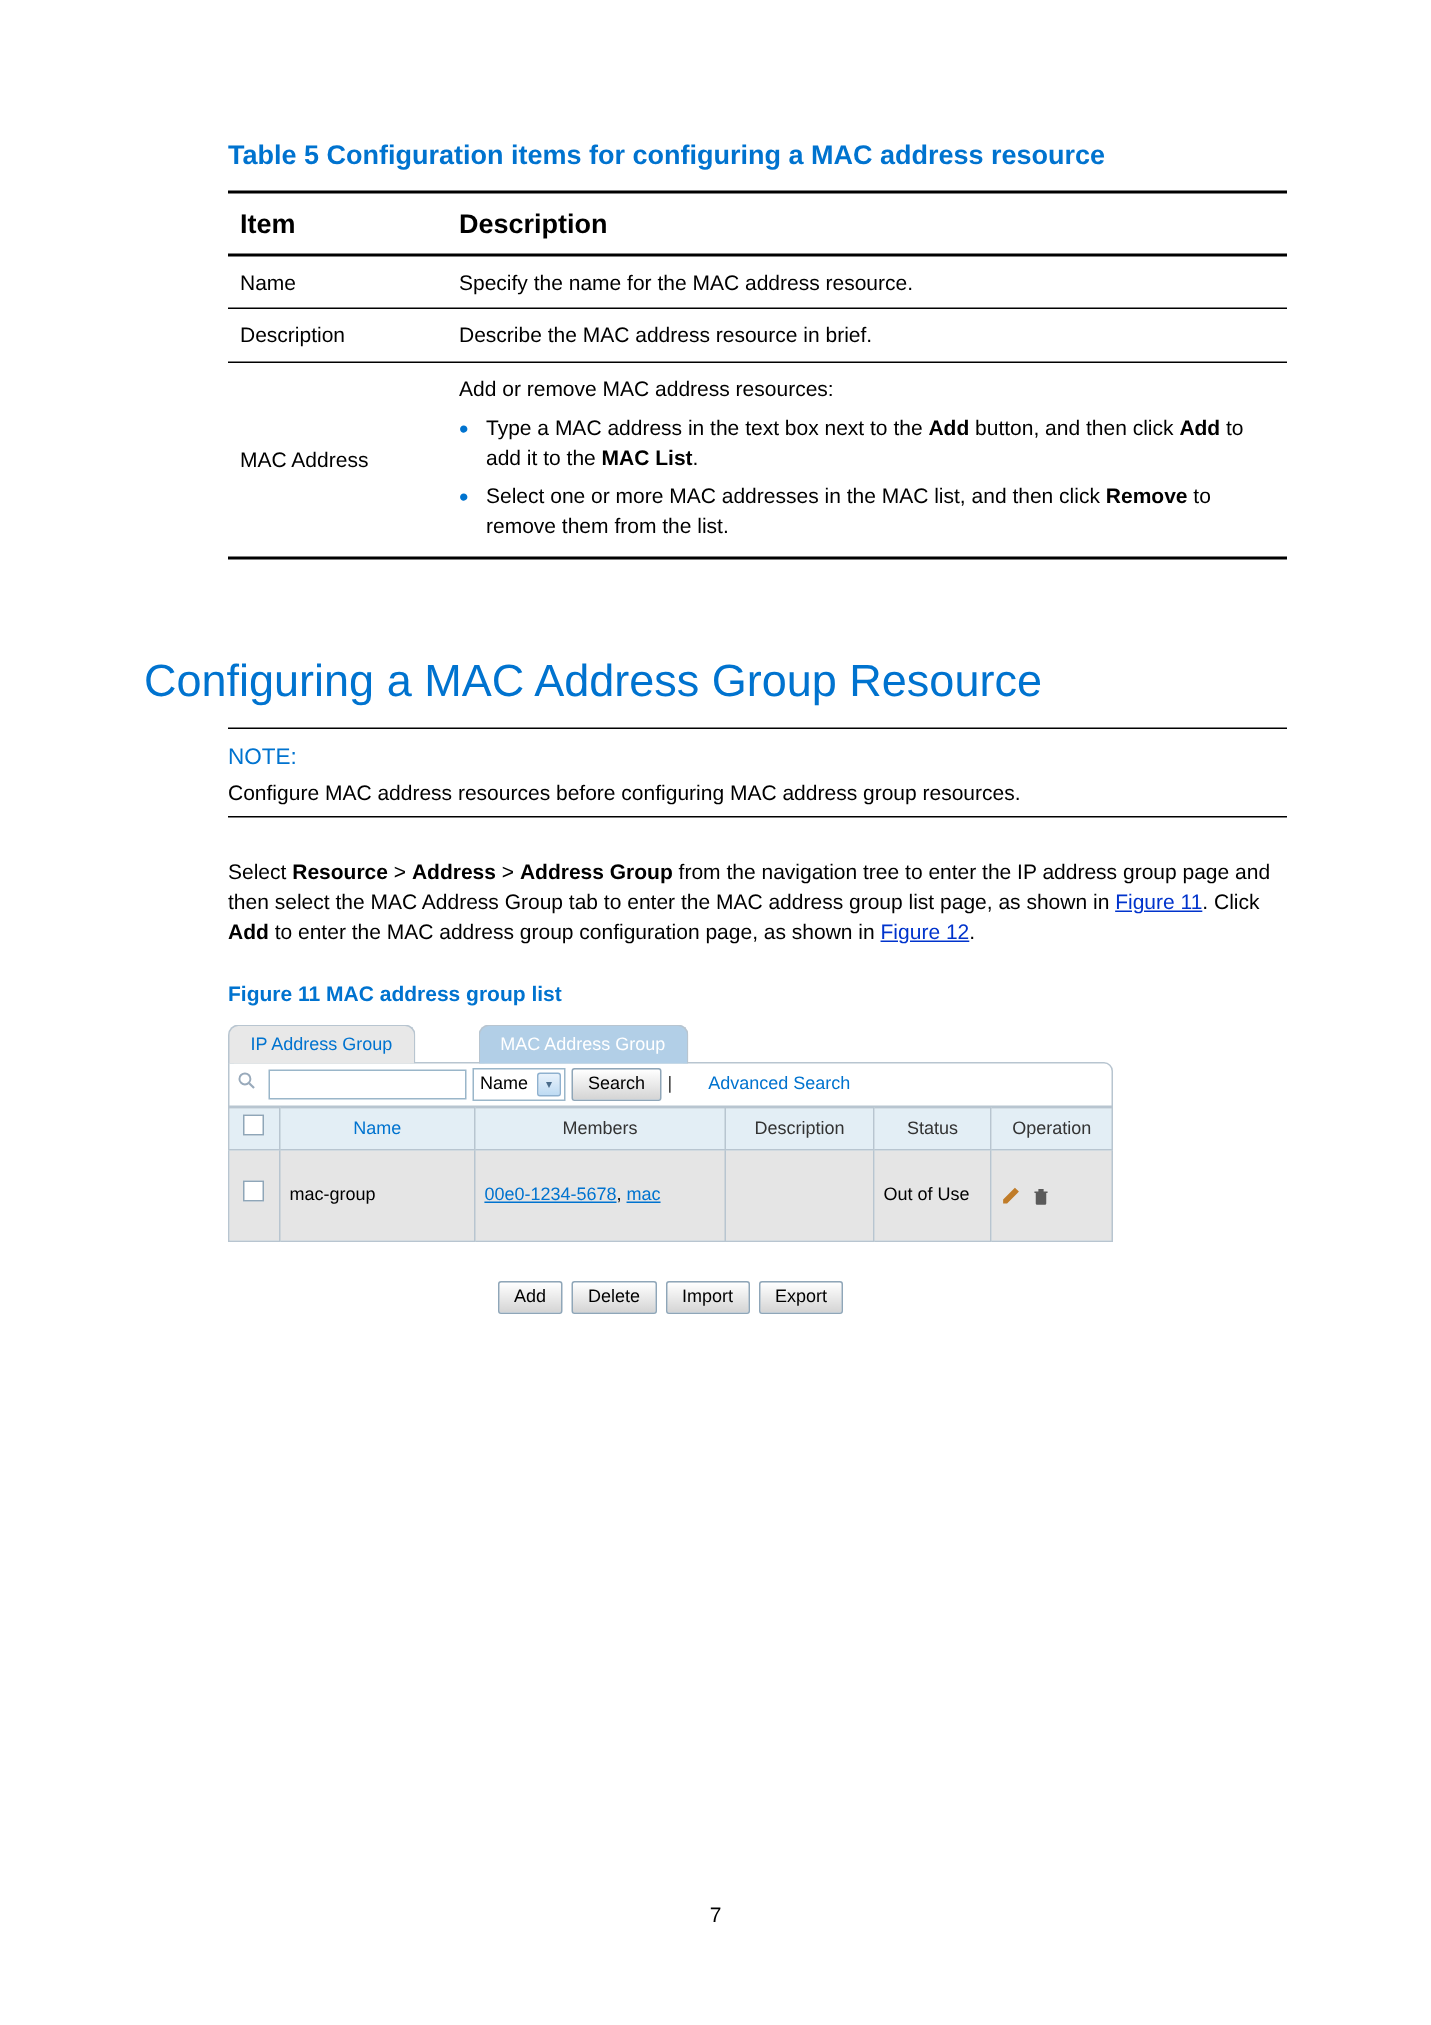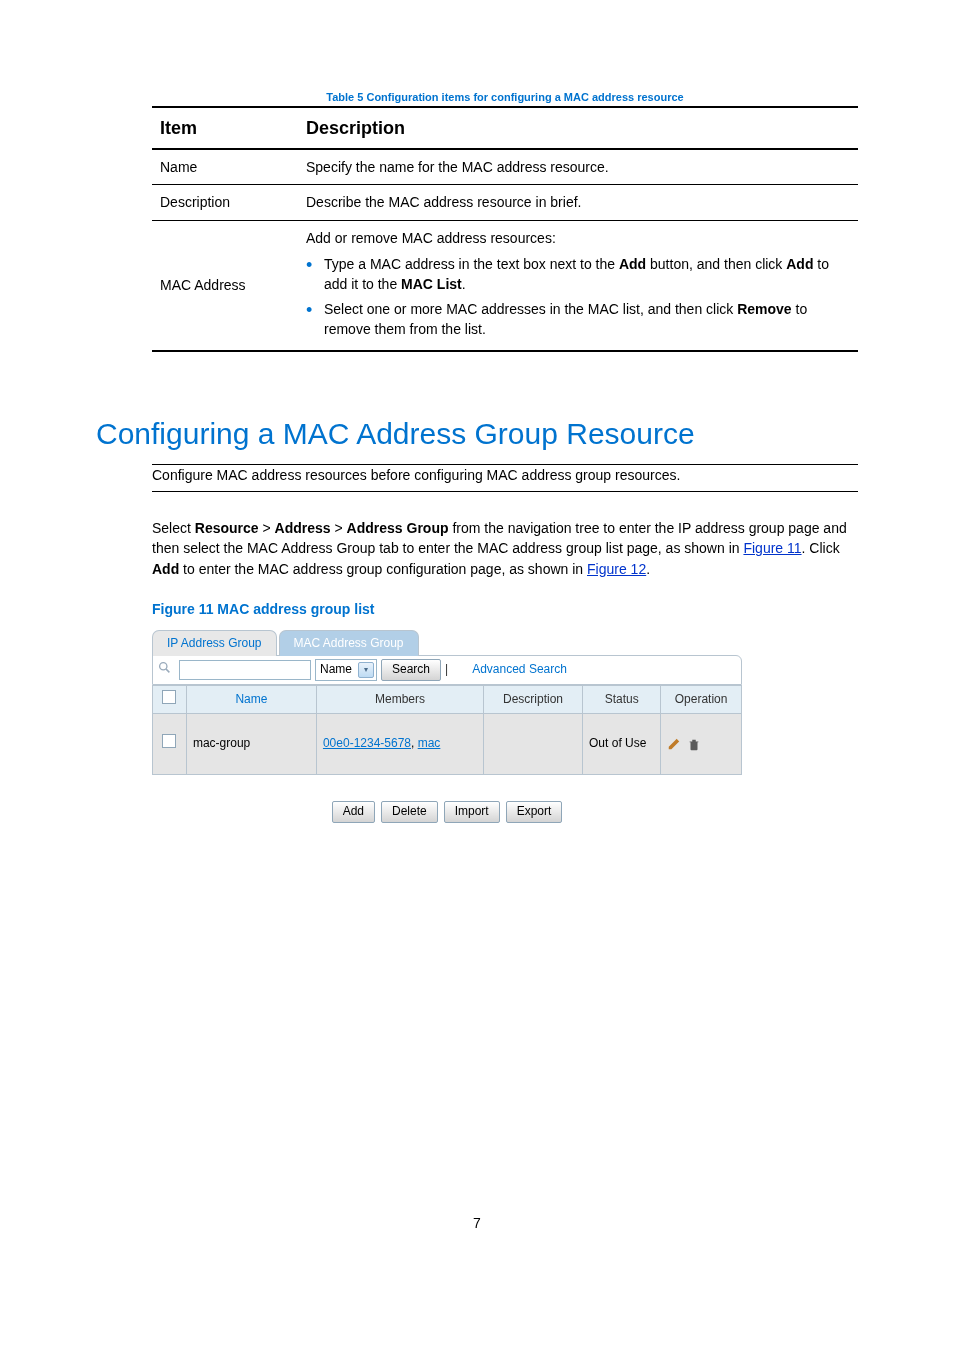--- a/index.html
+++ b/index.html
@@ -22,23 +22,22 @@
     color:#000;
     font-size:14px;
     line-height:1.45;
   }
   .page{
     padding:90px 96px 40px 96px;
   }
   .tbl-caption{
     color:var(--blue);
     font-weight:bold;
-    font-size:11px;
-    margin:0 0 0 56px;
-    text-align:center;
+    font-size:18px;
+    margin:0 0 11px 56px;
   }
   
   .cfg{
     margin-left:56px;
     width:calc(100% - 56px);
     border-collapse:collapse;
     border-top:2px solid #000;
     border-bottom:2px solid #000;
   }
   .cfg th{
@@ -89,21 +88,21 @@
     font-size:14px;
     margin:20px 0 10px 56px;
   }
   
   .fig{
     margin-left:56px;
     width:590px;
     font-family:Tahoma, Verdana, sans-serif;
     font-size:12px;
   }
-  .tabs{display:flex;}
+  .tabs{display:flex;gap:40px;}
   .tab{
     padding:5px 14px;
     border:1px solid var(--grid);
     border-bottom:none;
     border-top-left-radius:7px;
     border-top-right-radius:7px;
     margin-right:2px;
     position:relative;
     bottom:-1px;
     height:15px;
@@ -193,20 +192,21 @@
             </li>
           </ul>
         </td>
       </tr>
     </tbody>
   </table>
 
   <h2 class="section">Configuring a MAC Address Group Resource</h2>
 
   <hr class="sep">
+  <div class="note-label">NOTE:</div>
   <div class="note-text">Configure MAC address resources before configuring MAC address group resources.</div>
 
   <p class="body">
     <span>Select </span><span class="b">Resource</span><span> &gt; </span><span class="b">Address</span><span> &gt; </span><span class="b">Address Group</span><span> from the navigation tree to enter the IP address group page and then select the MAC Address Group tab to enter the MAC address group list page, as shown in </span><a class="ref">Figure 11</a><span>. Click </span><span class="b">Add</span><span> to enter the MAC address group configuration page, as shown in </span><a class="ref">Figure 12</a><span>.</span>
   </p>
 
   <div class="fig-caption">Figure 11 MAC address group list</div>
 
   <div class="fig">
     <div class="tabs">

